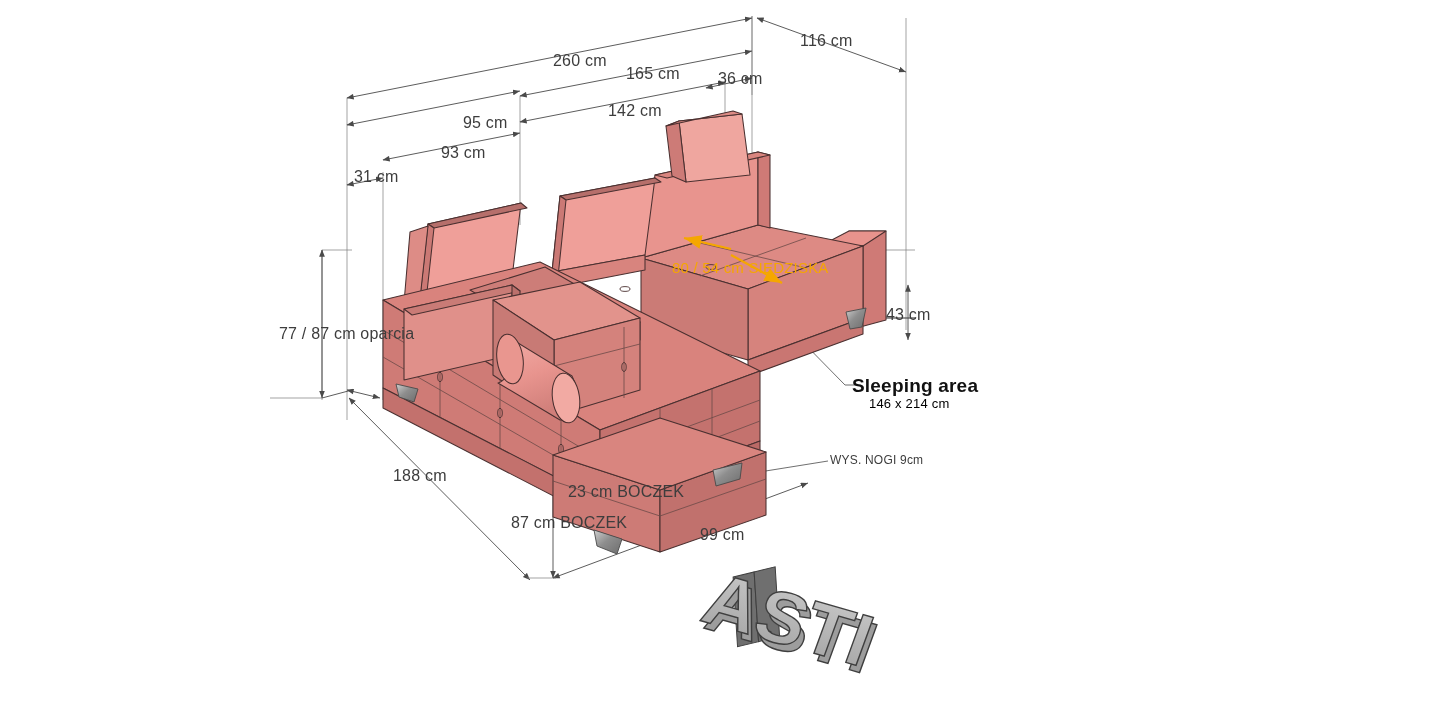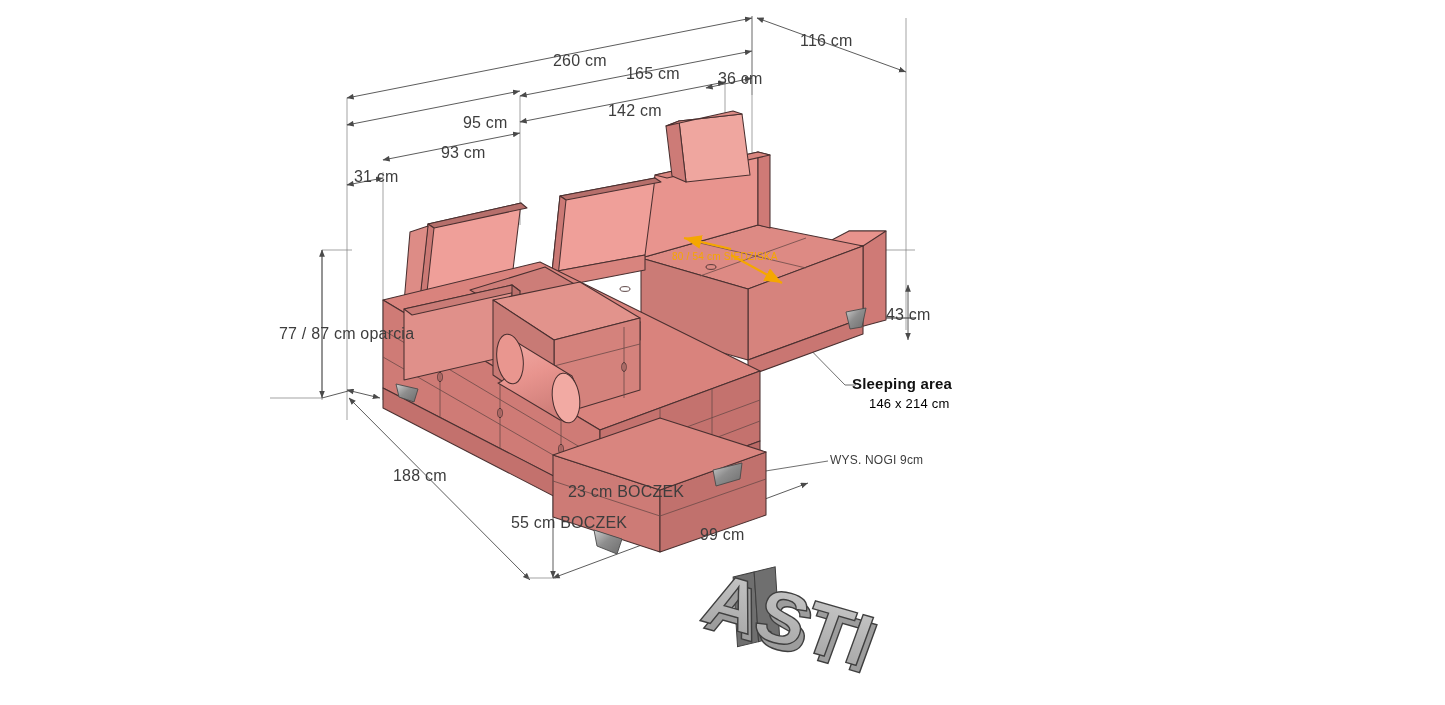--- a/index.html
+++ b/index.html
@@ -13,22 +13,22 @@
   #stage svg{position:absolute;left:0;top:0;}
   .dimlbl{
     position:absolute;
     color:#3d3d3d;
     font-size:16px;
     font-family:"Liberation Sans", sans-serif;
     white-space:nowrap;
     letter-spacing:.2px;
   }
   .dimlbl.small{font-size:12px;}
-  .dimlbl.orange{color:#f5a700;font-size:10px;}
-  .dimlbl.bold{font-weight:bold;color:#111;font-size:15px;}
+  .dimlbl.orange{color:#f5a700;font-size:15px;margin-top:8px;}
+  .dimlbl.bold{font-weight:bold;color:#111;font-size:19px;}
   .dimlbl.sub{color:#000000;font-size:13px;}
 </style>
 </head>
 <body>
 
 <div id="stage">
 
   <svg width="1445" height="705" viewBox="0 0 1445 705">
 
     <defs>
@@ -273,21 +273,21 @@
   <div class="dimlbl" style="left:886px;top:306px;">43 cm</div>
 
   <div class="dimlbl" style="left:279px;top:325px;">77 / 87 cm oparcia</div>
 
   <div class="dimlbl" style="left:393px;top:467px;">188 cm</div>
 
   <div class="dimlbl" style="left:700px;top:526px;">99 cm</div>
 
   <div class="dimlbl" style="left:568px;top:483px;">23 cm BOCZEK</div>
 
-  <div class="dimlbl" style="left:511px;top:514px;">55 cm BOCZEK</div>
+  <div class="dimlbl" style="left:511px;top:514px;">87 cm BOCZEK</div>
 
   <div class="dimlbl small" style="left:830px;top:453px;">WYS. NOGI 9cm</div>
 
   <div class="dimlbl orange" style="left:672px;top:251px;">80 / 54 cm SIEDZISKA</div>
 
   <div class="dimlbl bold" style="left:852px;top:375px;">Sleeping area</div>
 
   <div class="dimlbl sub" style="left:869px;top:396px;">146 x 214 cm</div>
 
 </div>

